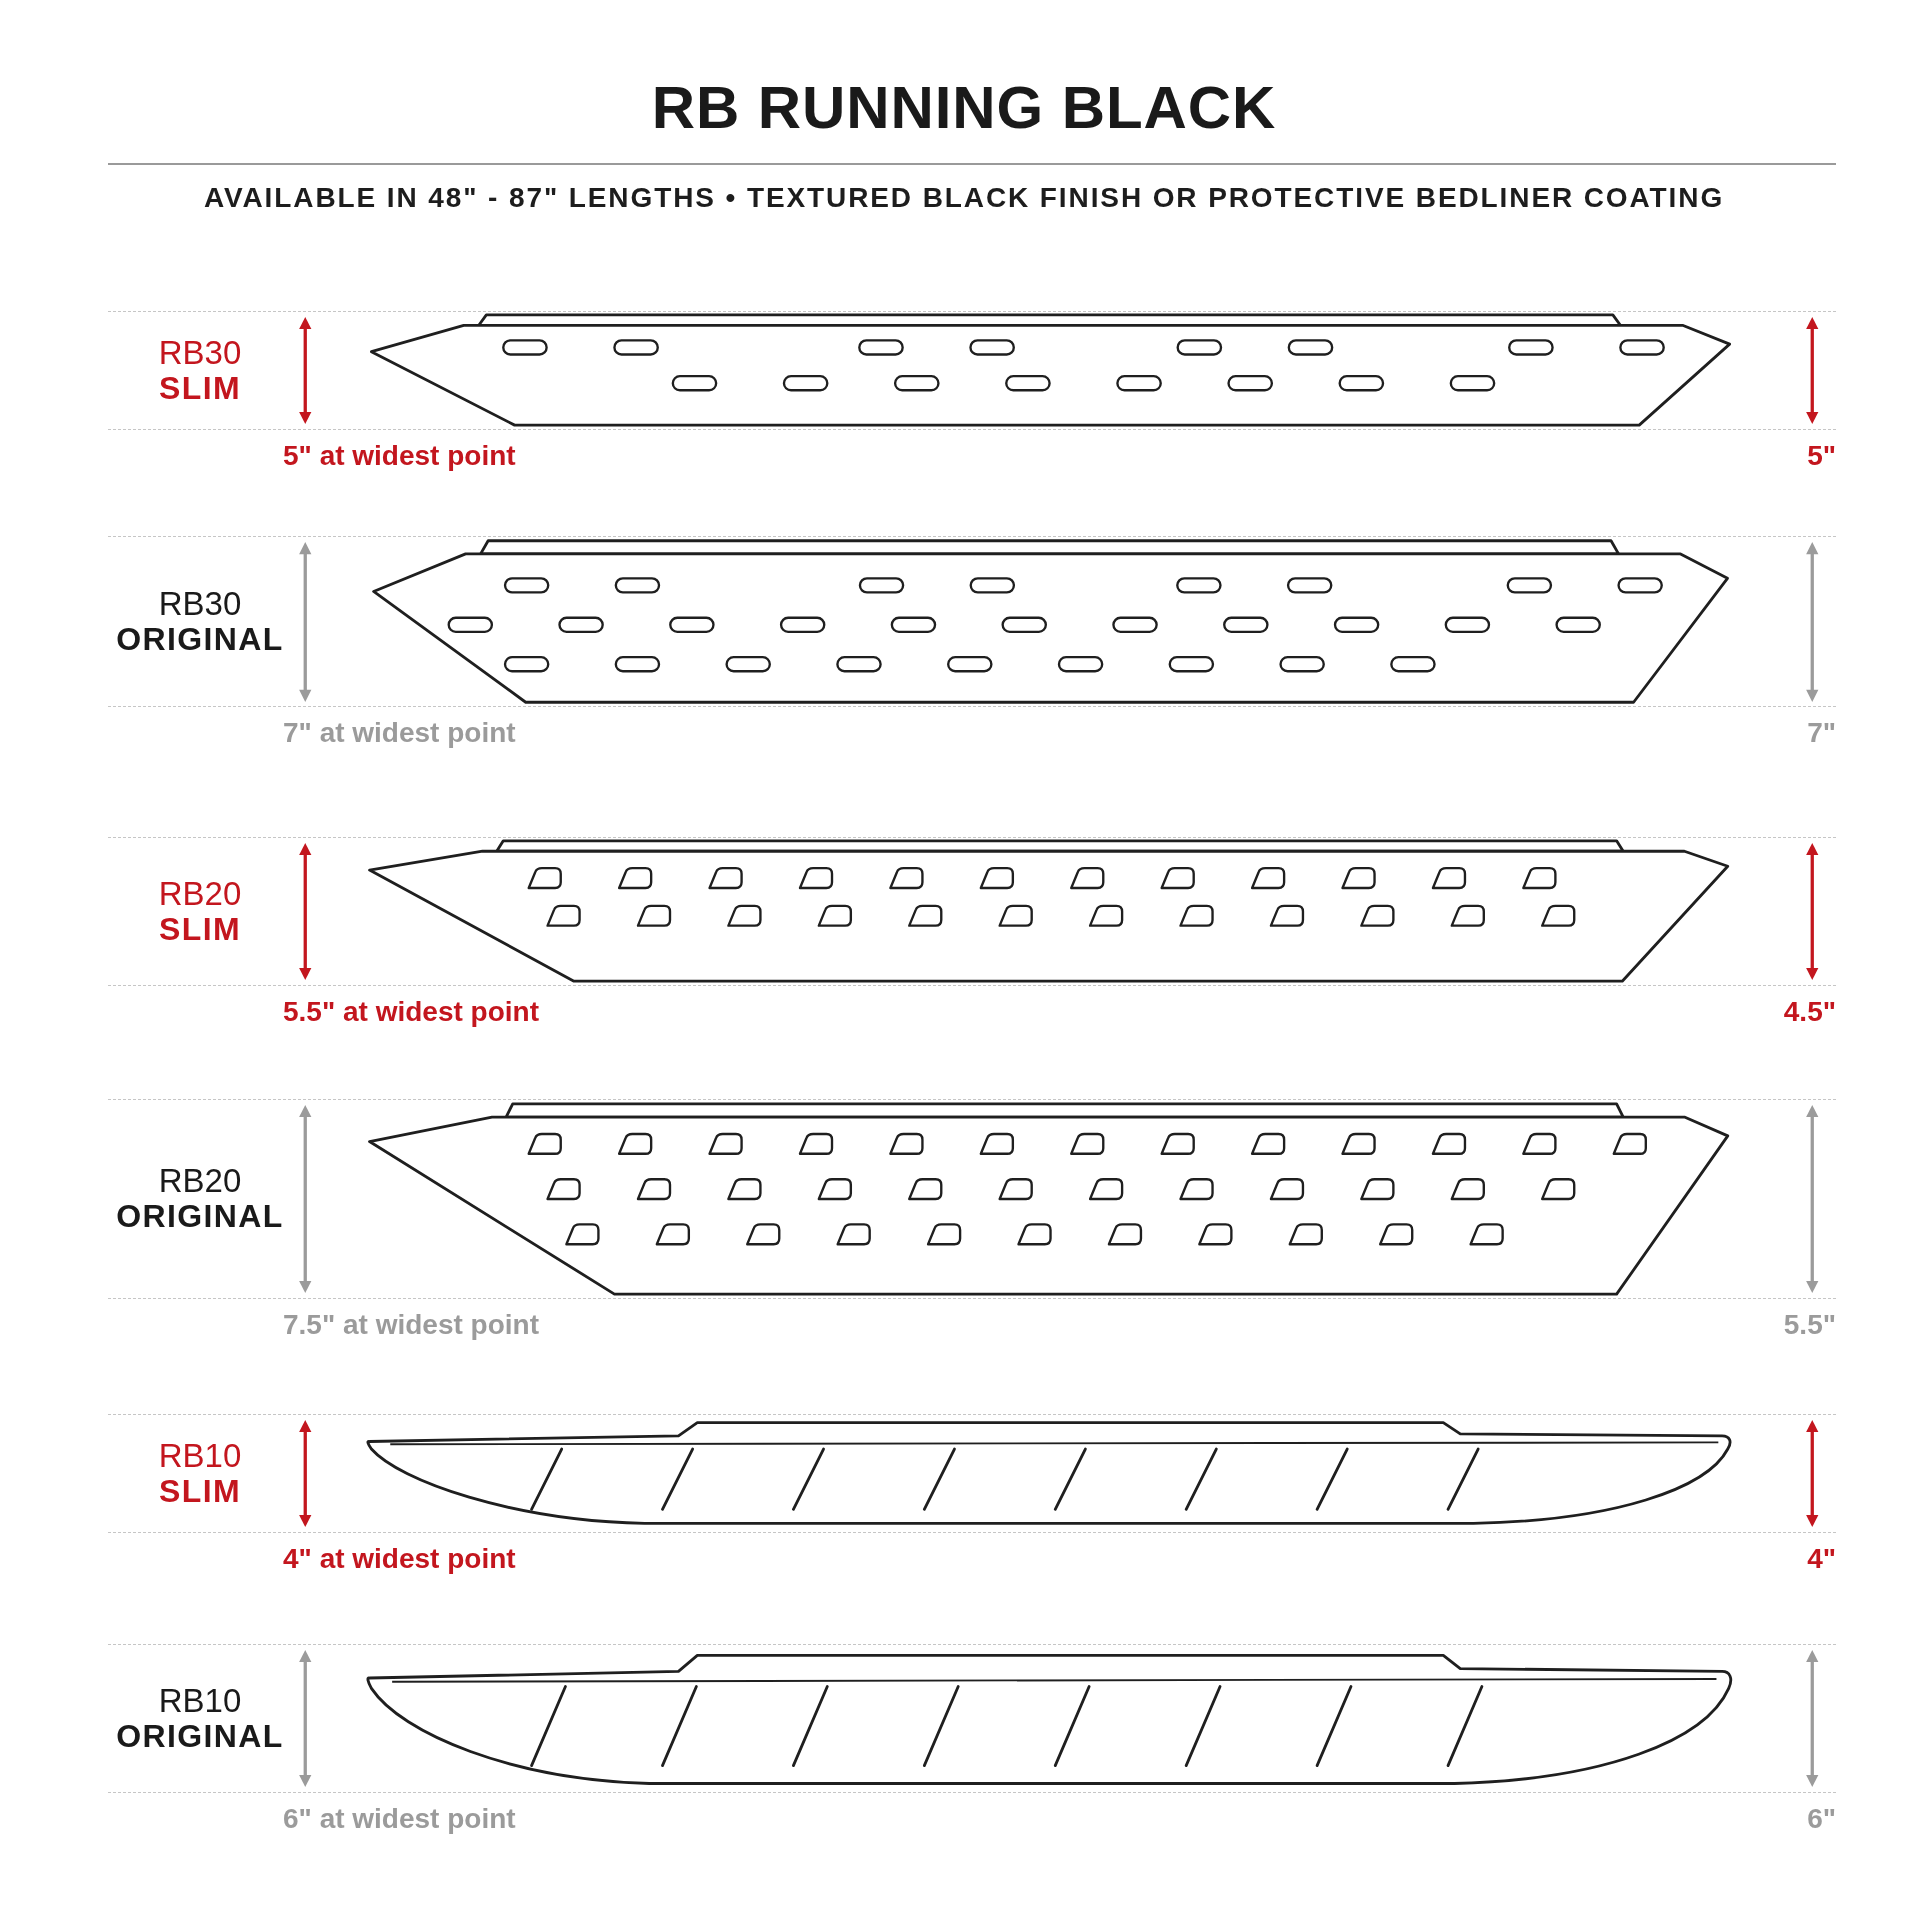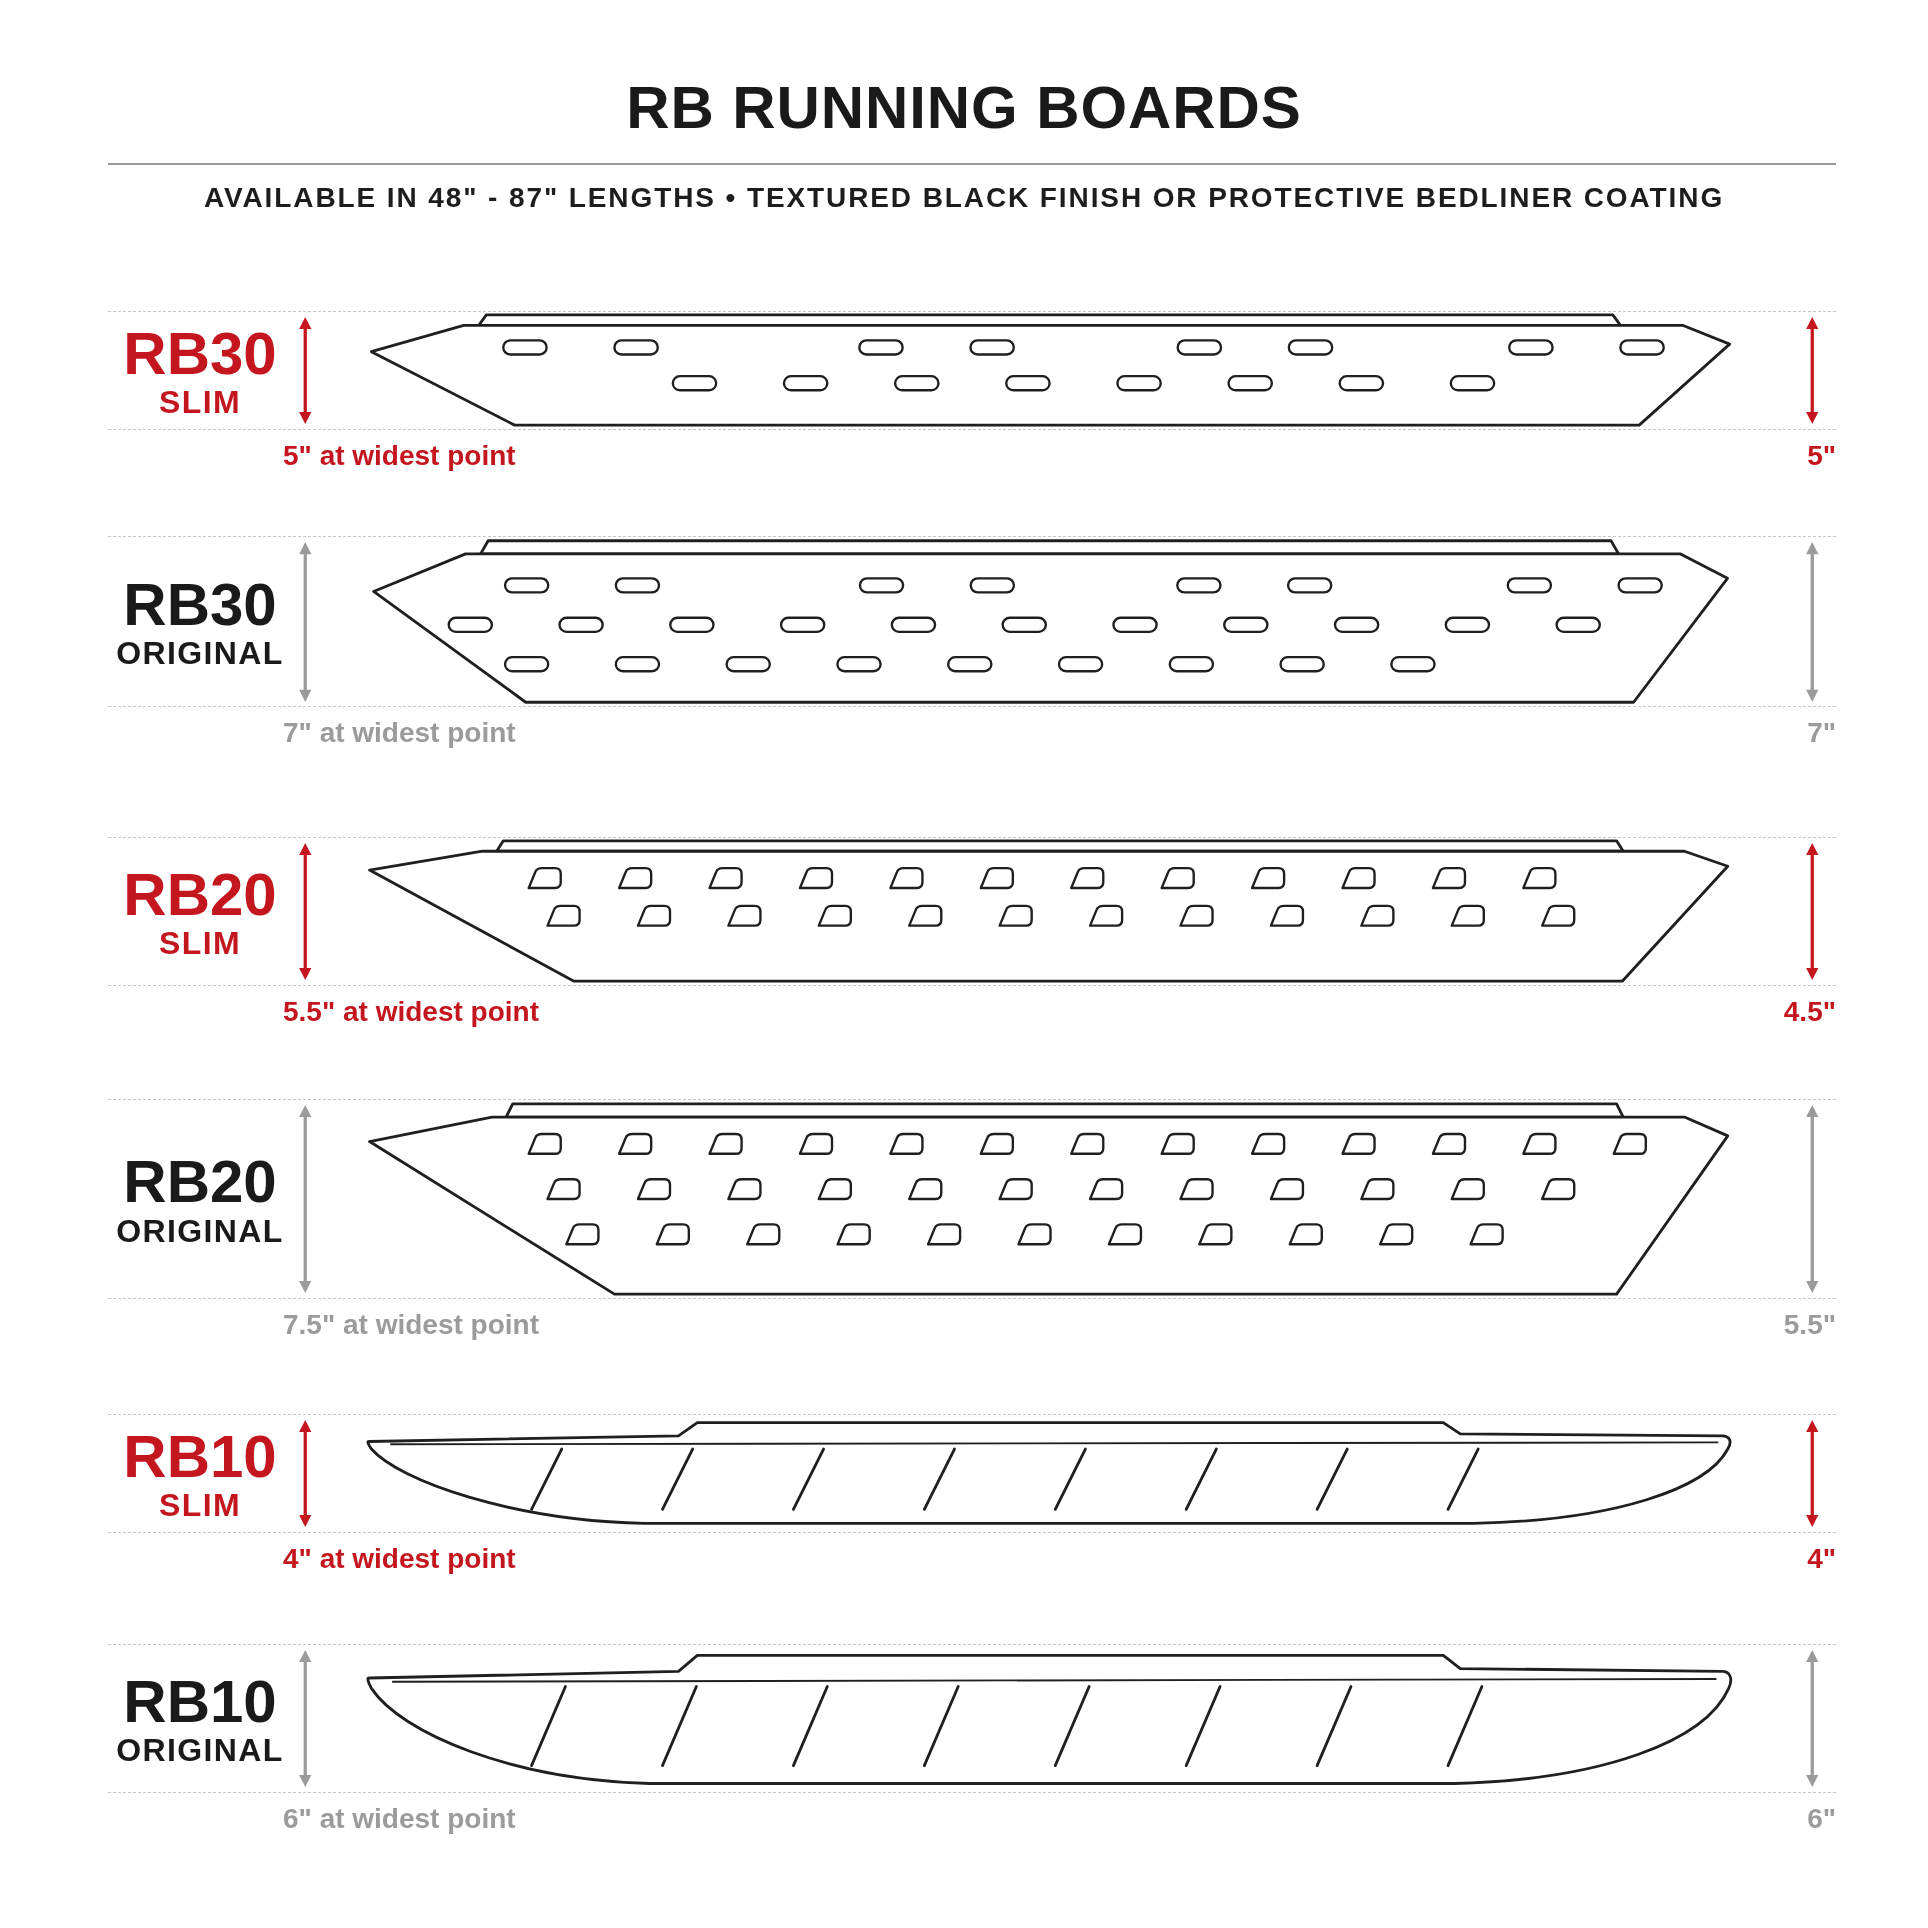--- a/index.html
+++ b/index.html
@@ -24,21 +24,21 @@
   .row-rb20-orig { height:198px; margin-bottom:117px; }
   .row-rb10-slim { height:117px; margin-bottom:113px; }
   .row-rb10-orig { height:147px; margin-bottom:0; }
 
   .dash { position:absolute; left:0; right:0; border-top:1.9px dashed #c6c6c6; }
   .dash-top { top:-0.9px; }
   .dash-bottom { bottom:-0.9px; }
 
   .label { position:absolute; left:0; width:184px; top:50%; transform:translateY(-50%);
            text-align:center; line-height:1.02; }
-  .model { font-size:60px; font-weight:bold; }
+  .model { font-size:33px; font-weight:normal; }
   .variant { font-size:32px; font-weight:bold; letter-spacing:1.4px; margin-top:2.8px; }
 
   .arrow { position:absolute; top:2.8px; line-height:0; }
   .arrow-left { left:185px; }
   .arrow-right { right:11.3px; }
 
   .board { position:absolute; left:254px; top:0; line-height:0; }
 
   .width-note { position:absolute; left:175px; top:calc(100% + 11.3px);
                 font-size:28px; font-weight:bold; white-space:nowrap; }
@@ -61,21 +61,21 @@
 
 <svg class="defs-holder" aria-hidden="true">
   <defs>
     <path id="dshape" d="M2,21 L9,4 Q10.5,0 16,0 L30,0 Q36,0 36,6 L36,15 Q36,21 30,21 Z"></path>
   </defs>
 </svg>
 
 <div class="page">
 
   <div class="header">
-    <div class="title">RB RUNNING BOARDS</div>
+    <div class="title">RB RUNNING BLACK</div>
     <div class="divider"></div>
     <div class="subtitle">AVAILABLE IN 48" - 87" LENGTHS • TEXTURED BLACK FINISH OR PROTECTIVE BEDLINER COATING</div>
   </div>
 
   <div class="rows">
 
     <section class="row row-rb30-slim theme-red">
       <div class="dash dash-top"></div>
       <div class="dash dash-bottom"></div>
       <div class="label">

